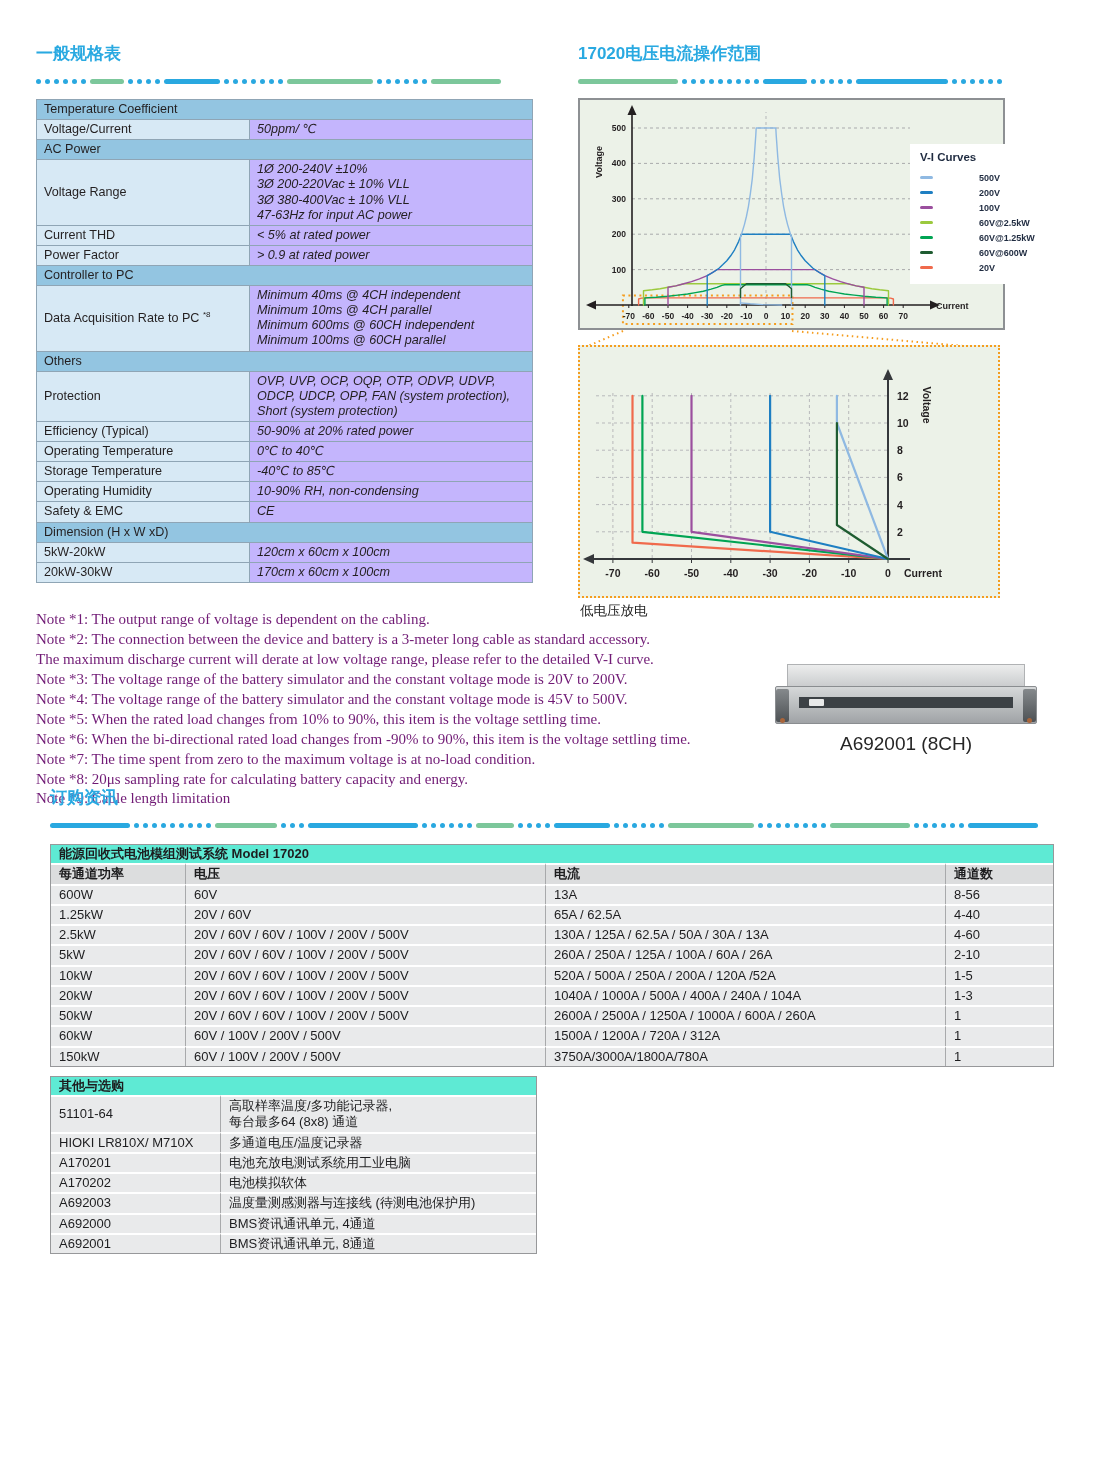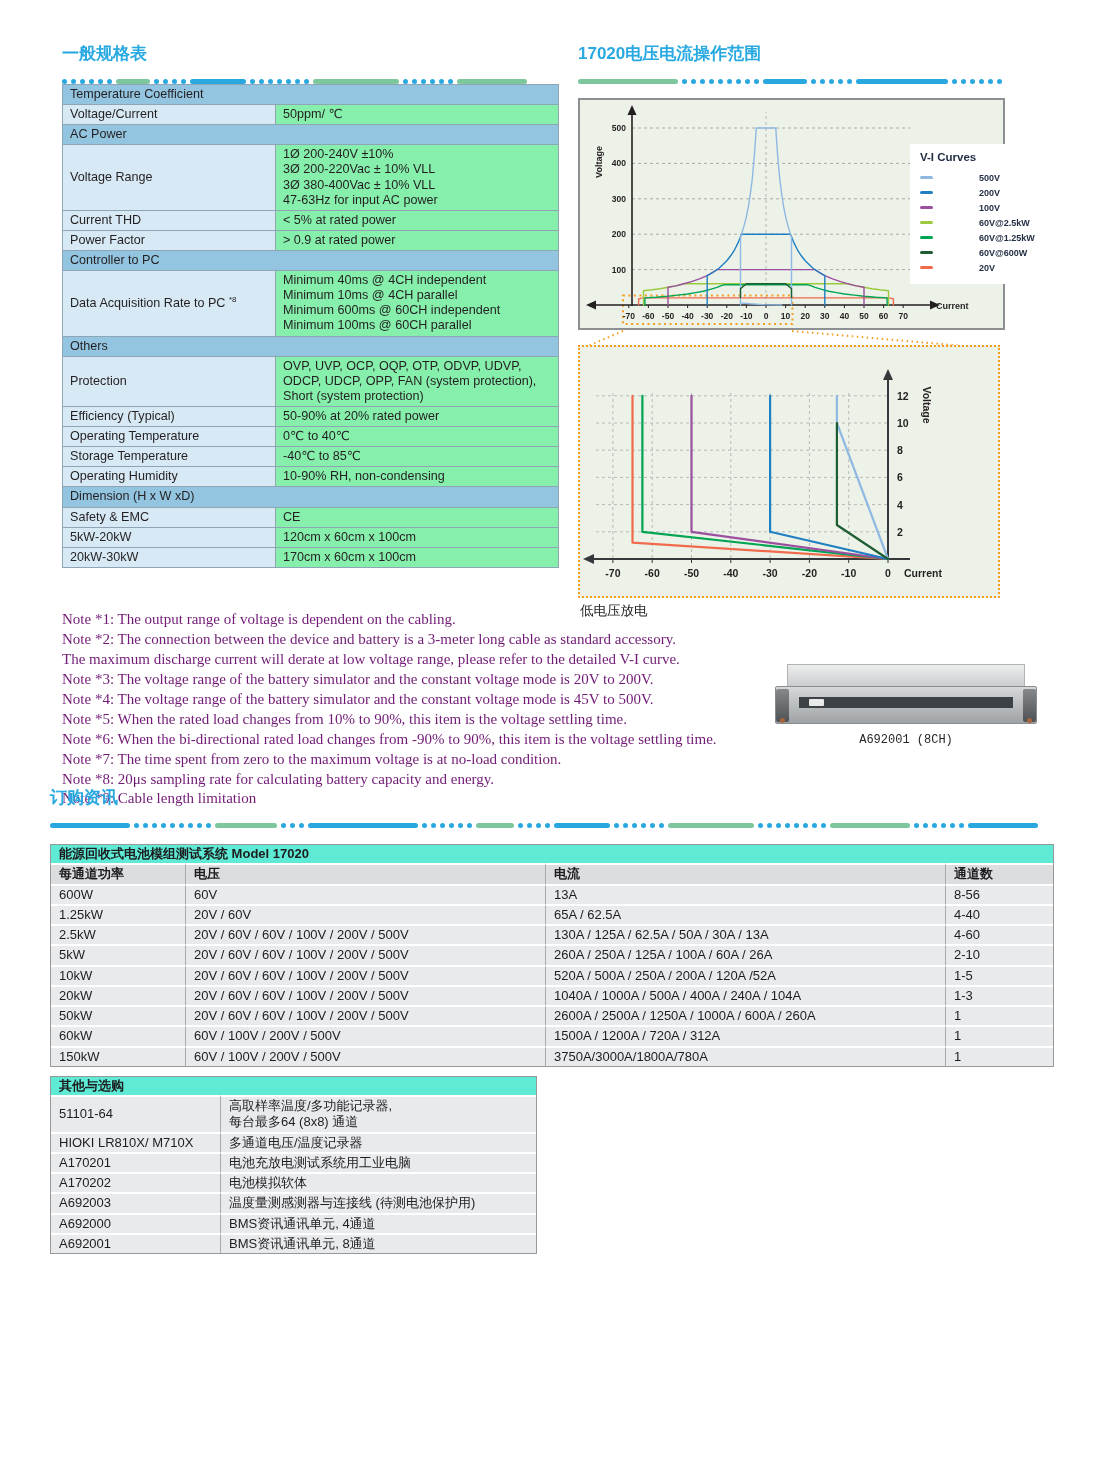--- a/index.html
+++ b/index.html
@@ -6,30 +6,30 @@
   .page{position:relative;width:1102px;height:1470px;background:#fff;overflow:hidden;
         font-family:"Liberation Sans","DejaVu Sans",sans-serif;color:#231f20;}
   h2.heading{margin:0;font-size:17px;font-weight:bold;color:#29A9E1;line-height:20px;}
   
   .sep{display:flex;align-items:center;gap:4px;height:6px;margin-top:14px;}
   .sep .dot{width:5px;height:5px;border-radius:50%;background:#29A8E0;flex:none;}
   .sep .bar{height:5px;border-radius:3px;flex:none;}
   .sep .bar-b{background:#29A8E0}
   .sep .bar-g{background:#7CC79B}
   
-  .left-col{position:absolute;left:62px;top:44px;width:720px;}
+  .left-col{position:absolute;left:36px;top:44px;width:720px;}
   .right-col{position:absolute;left:578px;top:44px;width:474px;height:740px;}
   .ordering{position:absolute;left:50px;top:788px;width:1002px;}
   
   table.spec{border-collapse:collapse;width:497px;font-size:12.6px;line-height:1.2;
-             border:1px solid #77868f;}
+             border:1px solid #77868f;margin-top:15px;}
   table.spec td{border:1px solid #8fa5b5;padding:2px 7px;vertical-align:middle;}
   table.spec td.sec{background:#93C5E1;}
   table.spec td.lbl{background:#D7E9F5;width:198px;}
-  table.spec td.val{background:#86efac;}
+  table.spec td.val{background:#c4b5fd;font-style:italic;}
   sup{font-size:8px;}
   .notes{position:absolute;top:566px;left:0;width:722px;font-size:15px;line-height:1.33;color:#701a75;font-family:Liberation Serif, serif;}
   
   .chartbox{position:absolute;top:54px;left:0;width:423px;height:228px;border:2px solid #8D9093;
             background:#ECF2E8;}
   .legend{position:absolute;left:330px;top:44px;width:90px;background:#fff;padding:7px 8px 9px 10px;}
   .legend-title{font-size:11.5px;font-weight:bold;color:#1f2b40;margin-bottom:7px;}
   .legend-item{display:flex;align-items:center;gap:6px;height:15px;}
   .legend-dash{width:13px;height:2.6px;border-radius:2px;flex:none;}
   .legend-label{font-size:9px;font-weight:bold;color:#1f2b40;padding-left:40px;}
@@ -44,21 +44,21 @@
                 background:linear-gradient(#eceded,#c6c8ca);border:1px solid #b0b2b4;}
   .rack-front{position:absolute;left:0;right:0;top:22px;height:36px;
               background:linear-gradient(#d6d8d9,#a0a3a6);border:1px solid #8a8d90;border-radius:2px;}
   .rack-handle{position:absolute;top:25px;width:13px;height:33px;border-radius:2px;
                background:linear-gradient(#85898c,#4e5255);}
   .rack-handle.hl{left:1px}.rack-handle.hr{right:1px}
   .rack-slot{position:absolute;left:24px;right:24px;top:33px;height:11px;background:#3c4145;}
   .rack-btn{position:absolute;left:34px;top:35px;width:15px;height:7px;background:#e8e9e9;border-radius:1px;}
   .screw{position:absolute;bottom:1px;width:5px;height:5px;border-radius:50%;background:#a9653a;}
   .screw.sl{left:5px}.screw.sr{right:5px}
-  .product-caption{width:262px;text-align:center;margin-top:9px;font-size:12px;color:#262626;font-family:Liberation Mono, monospace;}
+  .product-caption{width:262px;text-align:center;margin-top:9px;font-size:19px;color:#262626;}
   
   table.gray{border-collapse:separate;border-spacing:0;font-size:13px;color:#1d1d1f;
              border:1px solid #97989a;margin-top:16px;width:1002px;table-layout:fixed;}
   table.gray td{border-top:2.5px solid #fff;border-right:1px solid #a8a9ab;padding:1px 8px;
                 text-align:left;vertical-align:middle;line-height:1.25;overflow:hidden;white-space:nowrap;}
   table.gray tr td:last-child{border-right:none;}
   table.gray tr:first-child td{border-top:none;}
   table.gray td.ttl{background:#5eead4;font-weight:bold;}
   table.gray td.hdr{background:#DCDDDE;font-weight:bold;}
   table.gray td.cell{background:#E9EAEB;}
@@ -149,25 +149,25 @@
           </tr>
           <tr>
             <td class="lbl">Storage Temperature</td>
             <td class="val">-40℃ to 85℃</td>
           </tr>
           <tr>
             <td class="lbl">Operating Humidity</td>
             <td class="val">10-90% RH, non-condensing</td>
           </tr>
           <tr>
-            <td class="sec" colspan="2">Dimension (H x W xD)</td>
-          </tr>
-          <tr>
             <td class="lbl">Safety &amp; EMC</td>
             <td class="val">CE</td>
+          </tr>
+          <tr>
+            <td class="sec" colspan="2">Dimension (H x W xD)</td>
           </tr>
           <tr>
             <td class="lbl">5kW-20kW</td>
             <td class="val">120cm x 60cm x 100cm</td>
           </tr>
           <tr>
             <td class="lbl">20kW-30kW</td>
             <td class="val">170cm x 60cm x 100cm</td>
           </tr>
         </tbody>

